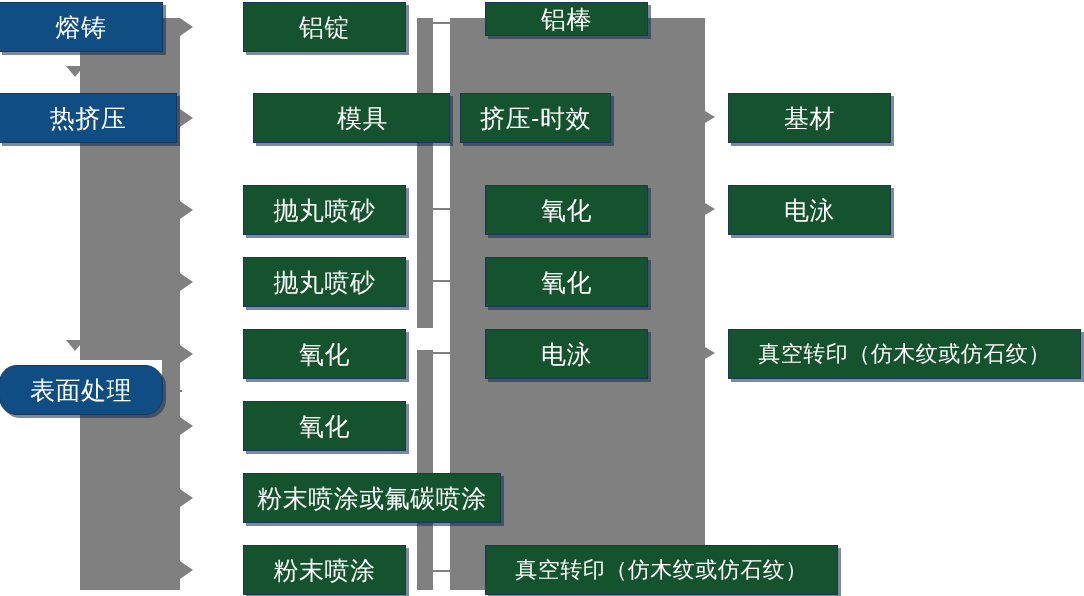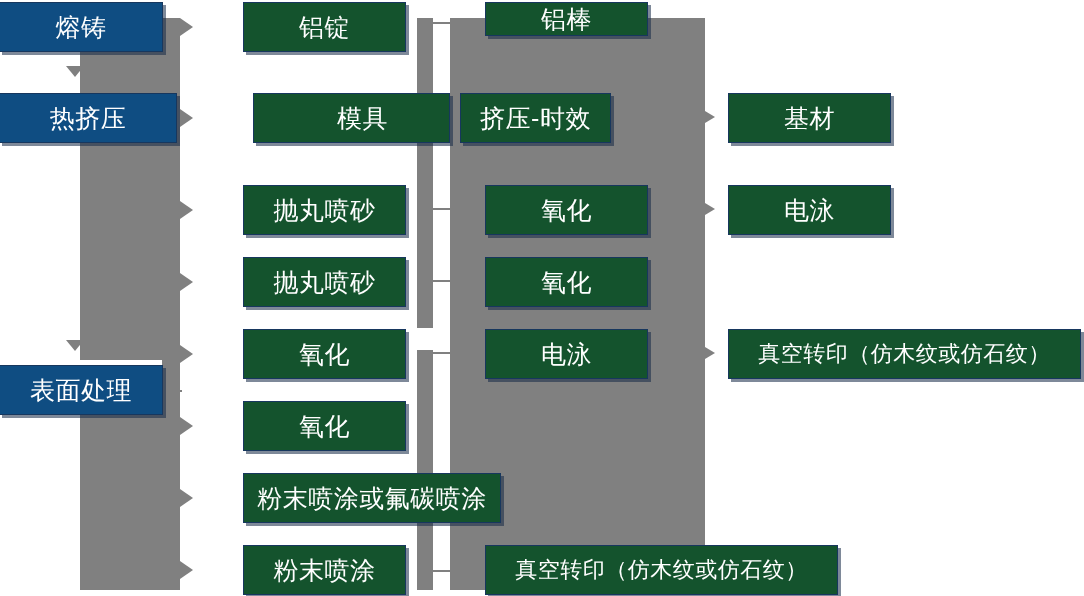--- a/index.html
+++ b/index.html
@@ -91,21 +91,21 @@
   <div class="arrow-right sm" style="left:705px; top:111px;"></div>
   <div class="arrow-right sm" style="left:705px; top:203px;"></div>
   <div class="arrow-right sm" style="left:705px; top:347px;"></div>
 
   <div class="box dark" style="left:-1px; top:2px; width:164px; height:50px;">
     <span>熔铸</span>
   </div>
   <div class="box dark" style="left:-1px; top:93px; width:178px; height:50px;text-align:right;">
     <span>热挤压</span>
   </div>
-  <div class="box dark" style="left:-1px; top:365px; width:164px; height:50px;">
+  <div class="box dark" style="left:-1px; top:365px; width:164px; height:50px;border-radius:18px;">
     <span>表面处理</span>
   </div>
 
   <div class="box mid" style="left:243px; top:2px; width:163px; height:50px;">
     <span>铝锭</span>
   </div>
   <div class="box mid" style="left:253px; top:93px; width:197px; height:50px;padding-left:22px;">
     <span>模具</span>
   </div>
   <div class="box mid" style="left:243px; top:185px; width:163px; height:50px;">

